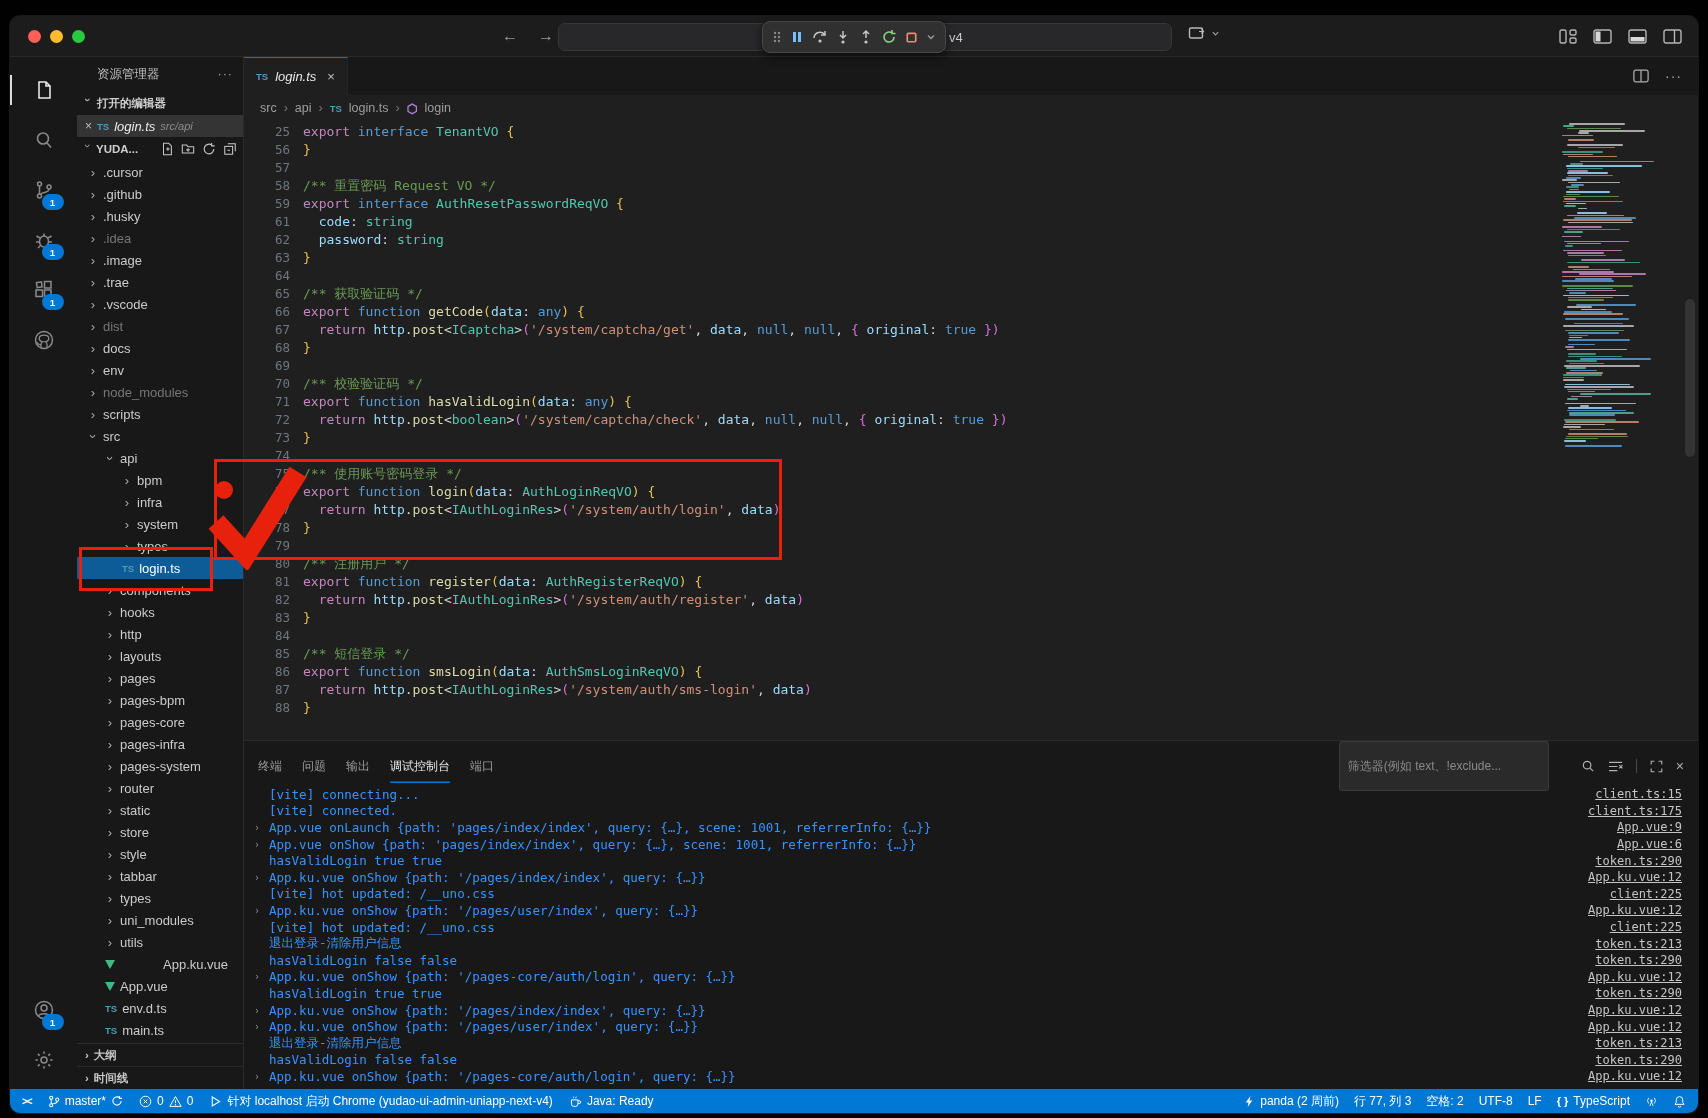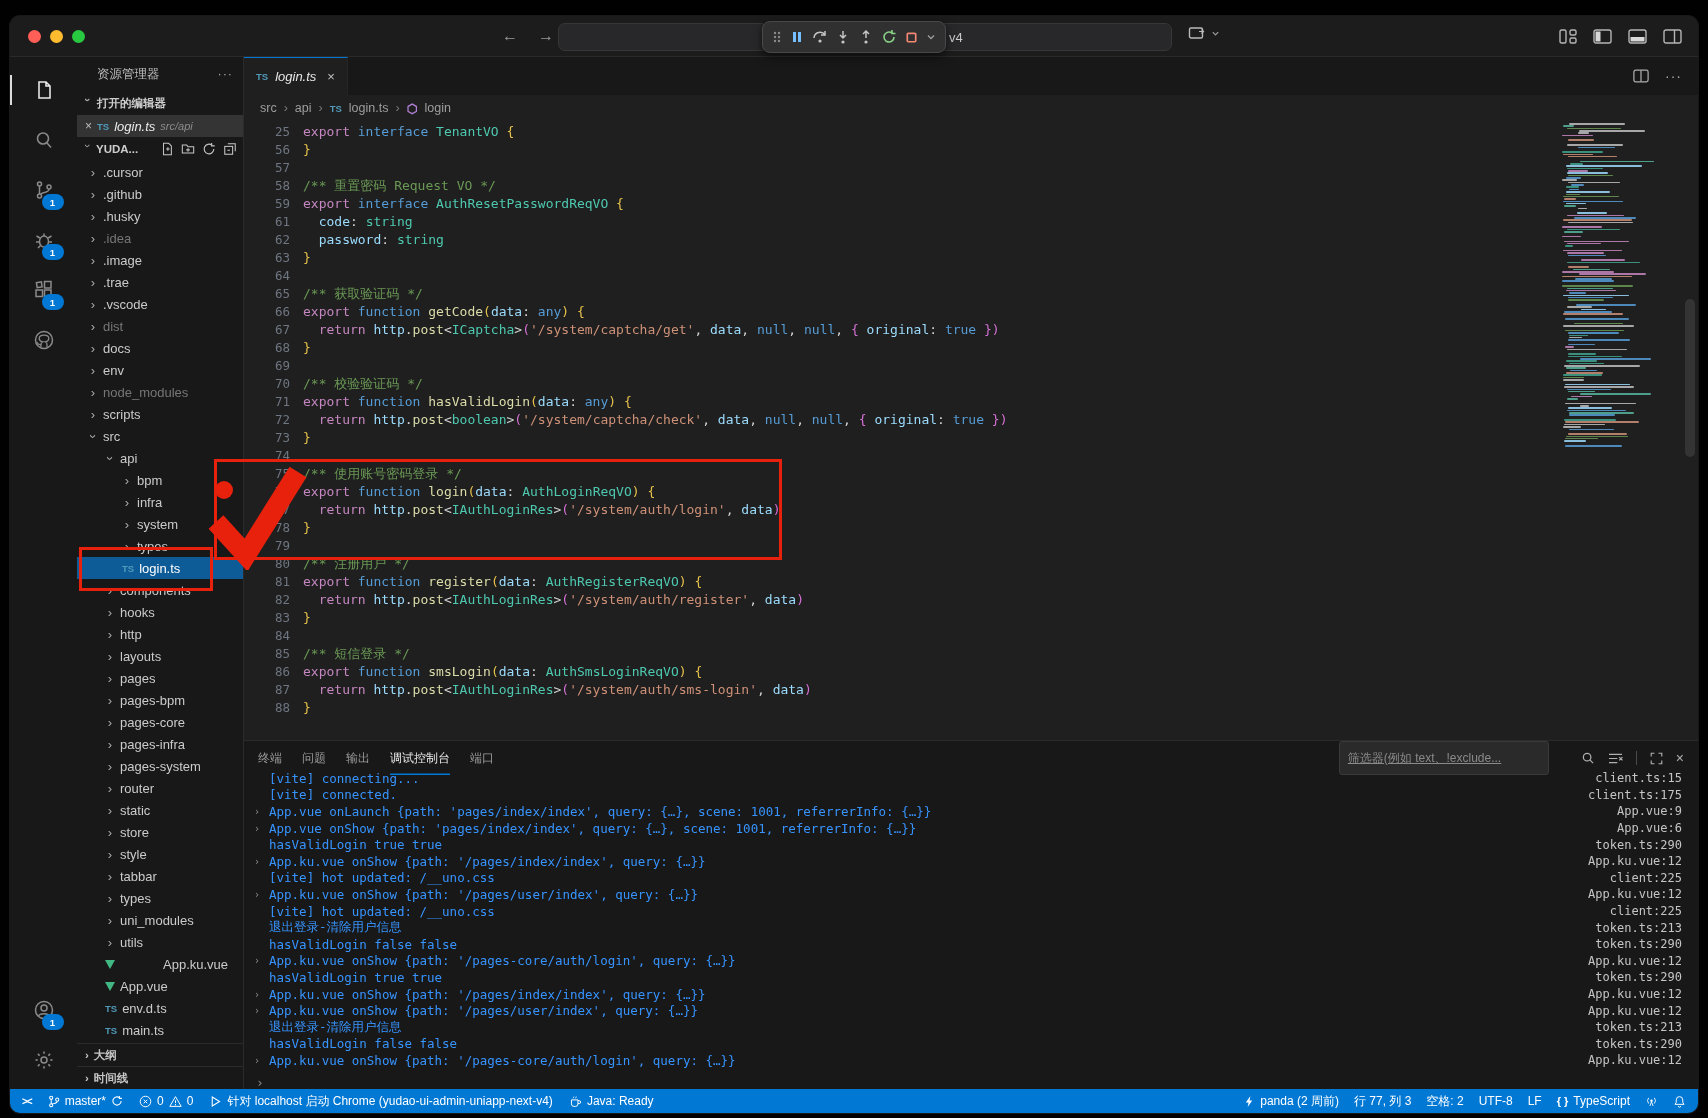--- a/index.html
+++ b/index.html
@@ -77,29 +77,29 @@
   .cs{color:#CE9178}.cc{color:#6A9955}.cy{color:#E8C34C}.cp{color:#D4D4D4}.cm{color:#D670D6}
   .minimap{position:absolute;top:2px;right:24px;width:112px;height:340px;}
   .minimap div{position:absolute;height:1.6px;border-radius:1px;opacity:.85;}
   .vscroll{position:absolute;right:3px;top:178px;width:10px;height:158px;background:#56565666;border-radius:5px;}
   
   .panel{flex:0 0 352px;background:#181818;border-top:1px solid #2B2B2B;display:flex;flex-direction:column;min-width:0;}
   .panel-head{flex:0 0 34px;display:flex;align-items:center;padding:0 14px;gap:20px;}
   .ptab{font-size:12px;color:#9A9A9A;height:34px;display:flex;align-items:center;}
   .ptab.active{color:#E8E8E8;box-shadow:inset 0 -1.5px 0 #0078D4;}
   .pfilter{margin-left:auto;width:192px;height:24px;background:#2A2A2B;border:1px solid #3A3A3B;border-radius:3px;
-           display:flex;align-items:center;padding:4px 8px;color:#8A8A8A;font-size:12px;white-space:nowrap;overflow:hidden;text-decoration:underline;}
+           display:flex;align-items:center;padding:12px 8px;color:#8A8A8A;font-size:12px;white-space:nowrap;overflow:hidden;}
   .phicons{display:flex;gap:13px;color:#B0B0B0;margin-left:12px;align-items:center;}
   .phicons .sepv{width:1px;height:14px;background:#4a4a4a;}
   .pbody{flex:1;overflow:hidden;font-family:"DejaVu Sans Mono",monospace;font-size:12.5px;color:#3794FF;
          padding-left:10px;margin-top:-5px;}
   .crow{height:16.6px;display:flex;align-items:center;}
   .cchev{flex:0 0 15px;color:#8E8E8E;font-size:10px;}
   .ctext{white-space:pre;overflow:hidden;}
-  .clink{margin-left:auto;color:#C5C5C5;padding-right:16px;font-size:12px;white-space:nowrap;}
+  .clink{margin-left:auto;color:#C5C5C5;text-decoration:underline;padding-right:16px;font-size:12px;white-space:nowrap;}
   .pprompt{flex:0 0 22px;display:flex;align-items:center;color:#8A8A8A;padding-left:12px;
            font-family:"DejaVu Sans Mono",monospace;font-size:13px;}
   
   .statusbar{flex:0 0 24px;background:#0078D4;display:flex;align-items:center;color:#fff;font-size:12px;
              padding:0 12px;gap:16px;white-space:nowrap;}
   .sseg{display:flex;align-items:center;gap:5px;}
   .sseg svg{display:block;}
   .sright{margin-left:auto;display:flex;gap:15px;align-items:center;}
   
   .anno{position:absolute;inset:0;pointer-events:none;z-index:60;}

